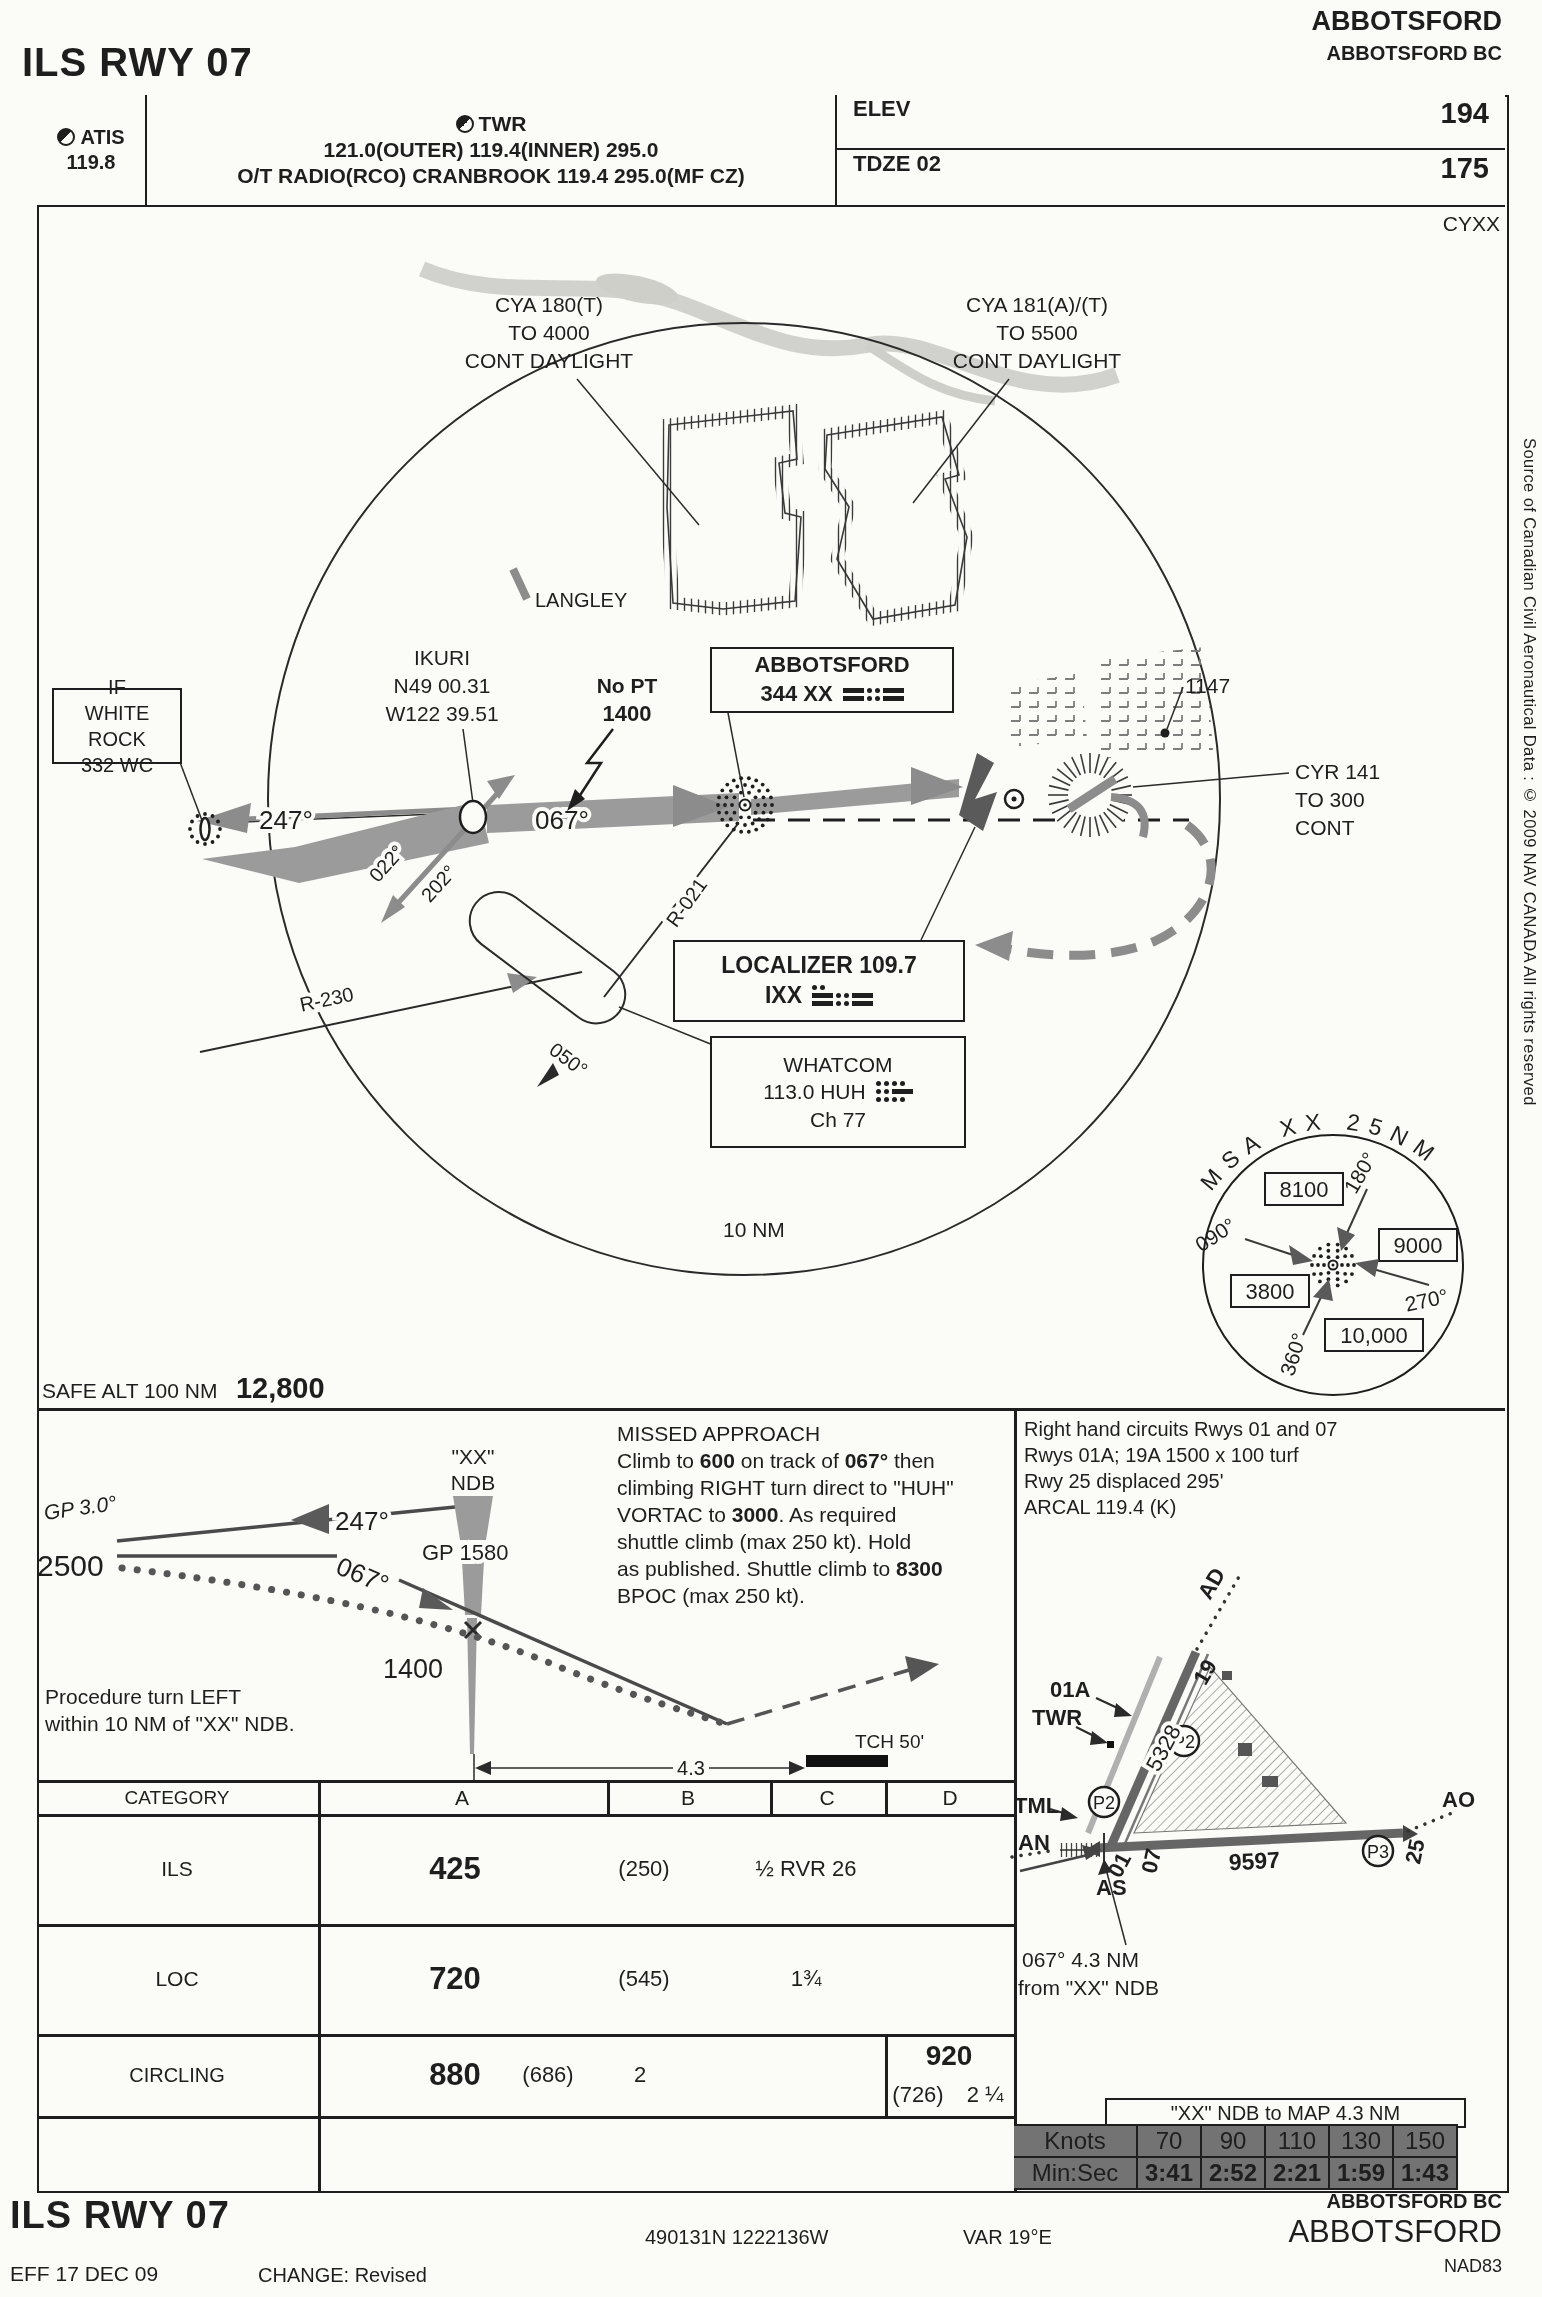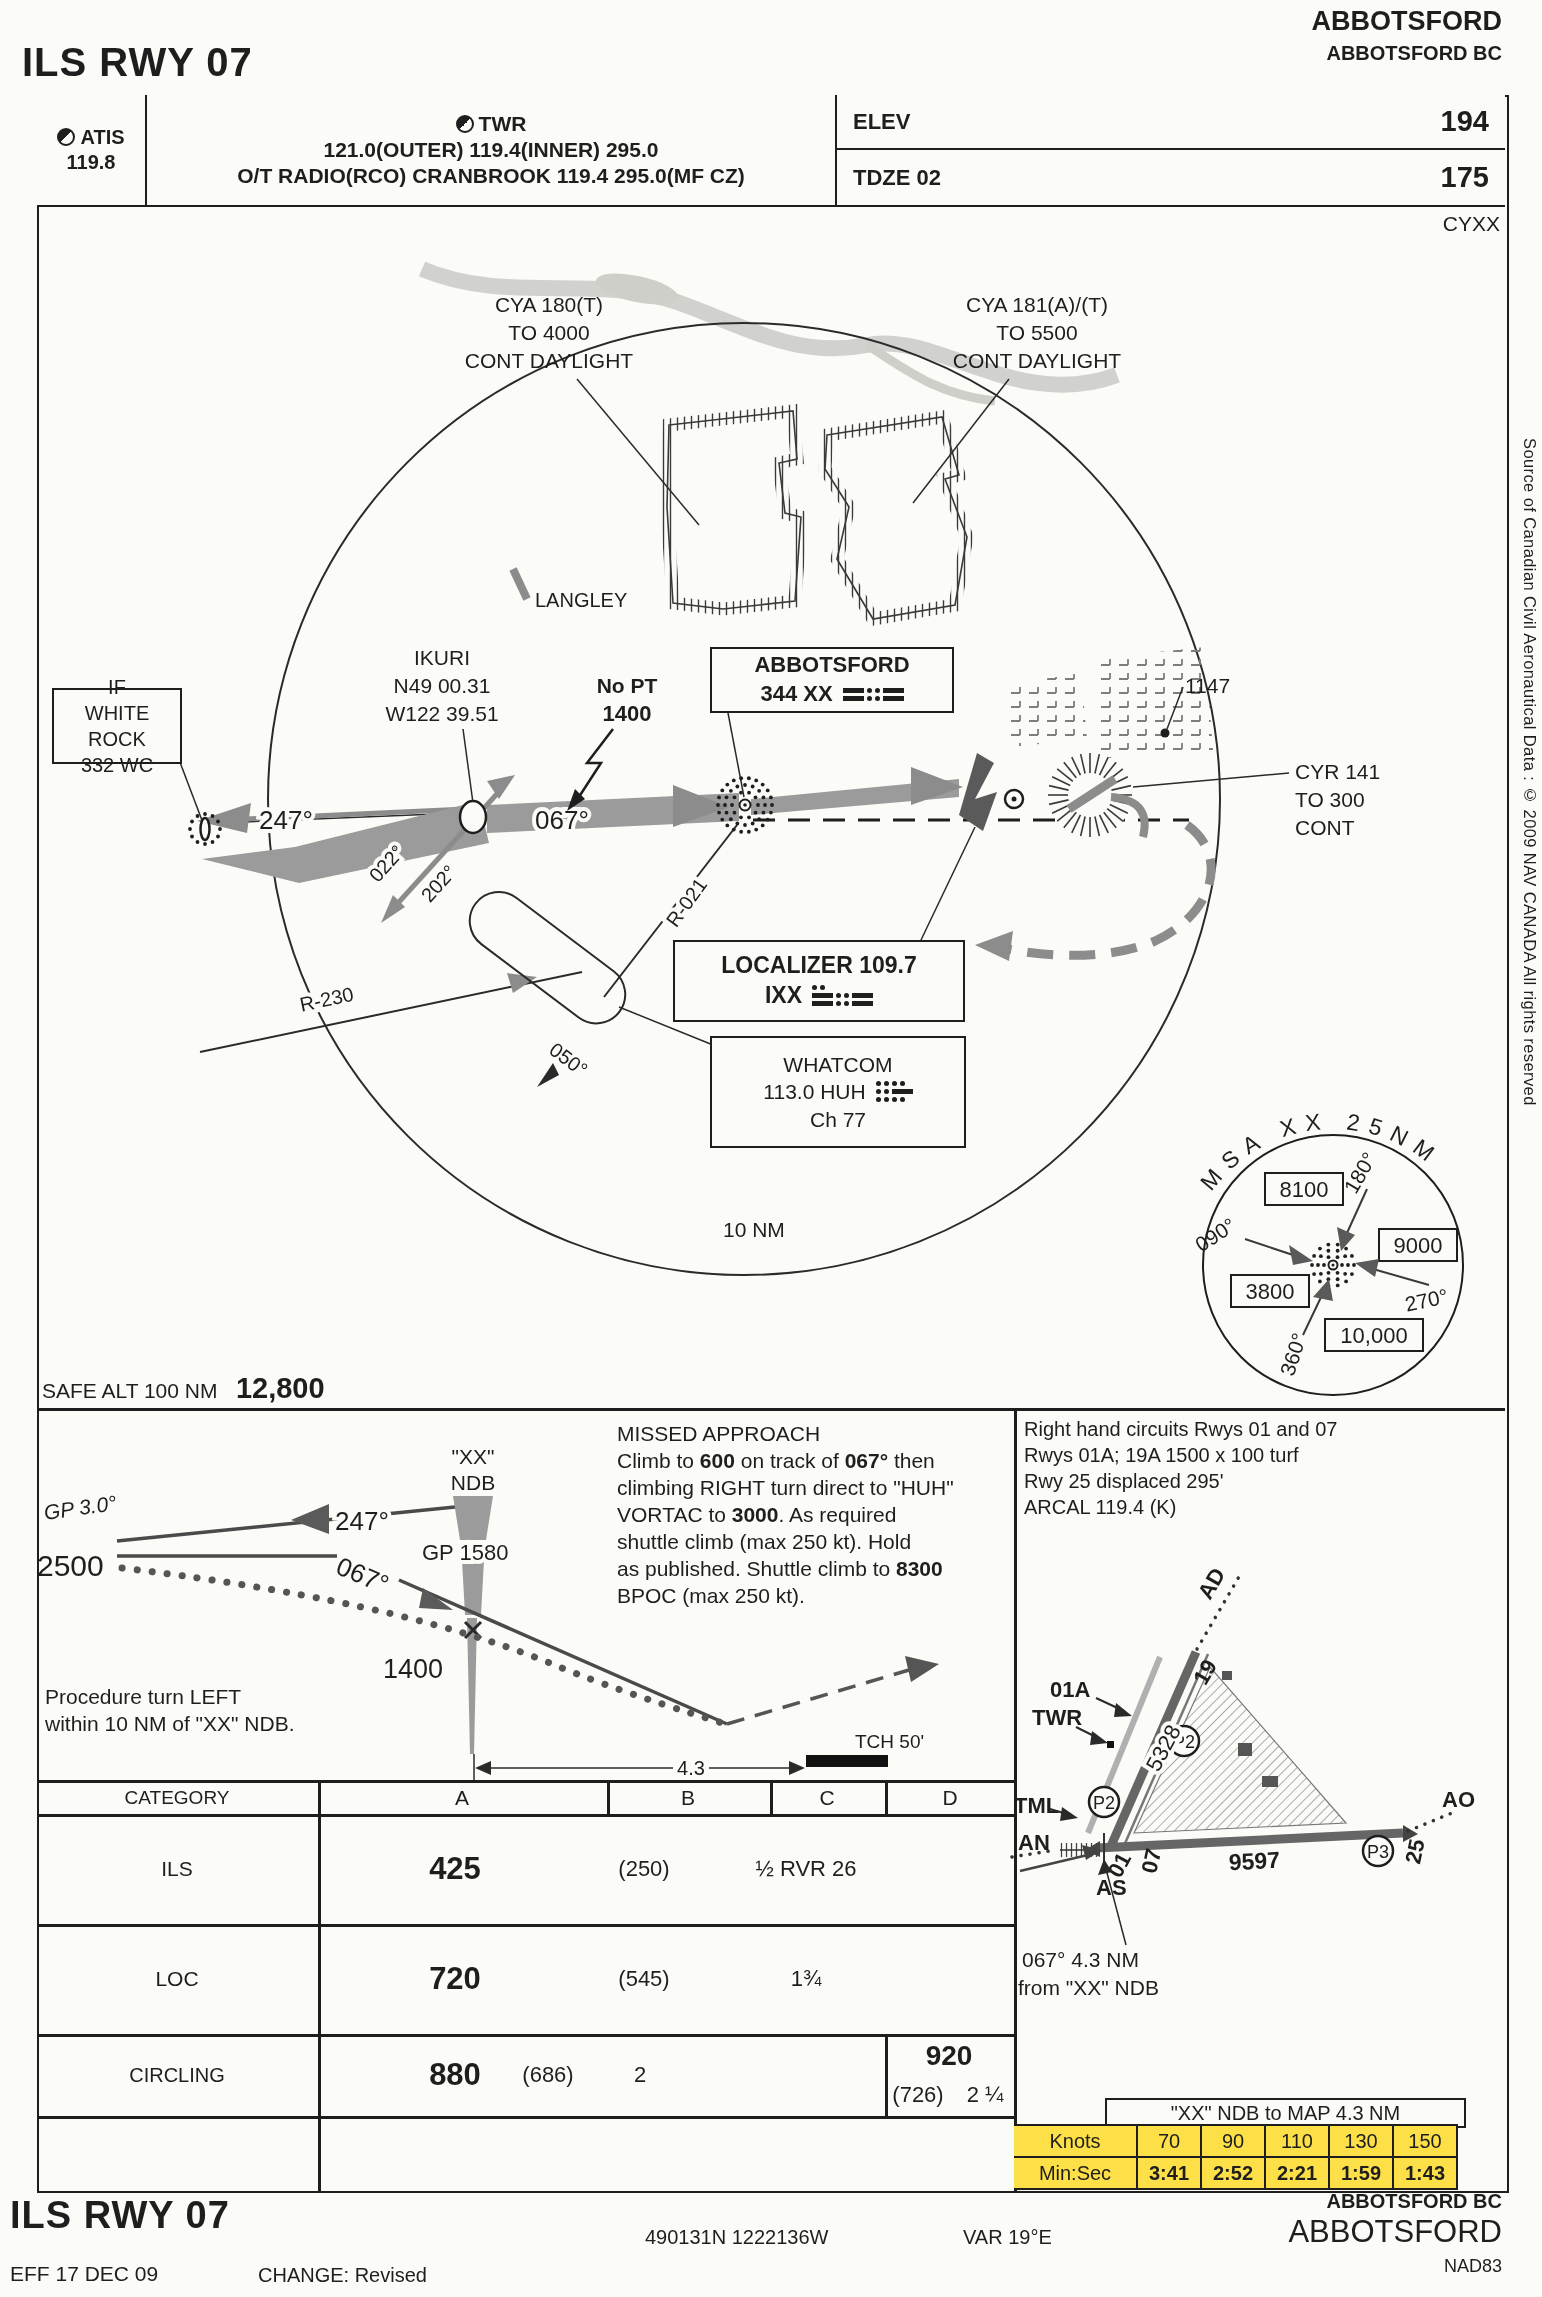--- a/index.html
+++ b/index.html
@@ -10,35 +10,35 @@
   .b{font-weight:bold}
   svg{position:absolute;overflow:visible}
   svg text{font-family:"Liberation Sans",sans-serif;fill:#1e1e1e}
   .ko{paint-order:stroke;stroke:#fbfbf7;stroke-width:8px}
   .main-frame{left:37px;top:95px;width:1468px;height:2094px;border:2.5px solid #1e1e1e}
   
   .comm{left:37px;top:95px;width:1468px;height:110px;display:flex;border-bottom:2.5px solid #1e1e1e;background:#fbfbf7}
   .comm-cell{border-right:2.5px solid #1e1e1e;display:flex;flex-direction:column;align-items:center;justify-content:center;font-weight:bold;text-align:center;line-height:1.25}
   .comm-cell:last-child{border-right:none}
   .comm-ico{display:inline-block;width:14px;height:14px;border:2px solid #1e1e1e;border-radius:50%;background:linear-gradient(135deg,#1e1e1e 50%,#fbfbf7 50%);vertical-align:-2px;margin-right:5px}
-  .elevrow{display:flex;align-items:center;justify-content:space-between;width:100%;padding:0 16px;box-sizing:border-box}
+  .elevrow{display:flex;justify-content:space-between;width:100%;padding:0 16px;box-sizing:border-box}
   
   .mapbox{position:absolute;background:#fbfbf7;border:2.5px solid #1e1e1e;text-align:center;display:flex;flex-direction:column;justify-content:center;line-height:1.3}
   .morse{display:inline-flex;flex-direction:column;gap:2px;margin-left:10px;vertical-align:middle}
   .morse-row{display:flex;align-items:center;gap:3px;height:6px}
   .m-dash{width:21px;height:5px;background:#1e1e1e}
   .m-dot{width:5px;height:5px;border-radius:50%;background:#1e1e1e}
   .idrow{display:flex;align-items:center;justify-content:center}
   
   .hline{position:absolute;background:#1e1e1e;height:2.5px}
   .vline{position:absolute;background:#1e1e1e;width:2.5px}
   
   .spdtitle{left:1105px;top:2098px;width:357px;height:26px;border:2.5px solid #1e1e1e;display:flex;align-items:center;justify-content:center;font-size:20px;background:#fbfbf7}
   .spdtable{left:1014px;top:2124px;display:grid;grid-template-columns:124px 64px 64px 64px 64px 64px;grid-auto-rows:32px;border-top:2.5px solid #1e1e1e}
-  .spdtable>div{border-right:2.5px solid #1e1e1e;border-bottom:2.5px solid #1e1e1e;display:flex;align-items:center;justify-content:center;font-size:20px;background:#fde047}
+  .spdtable>div{border-right:2.5px solid #1e1e1e;border-bottom:2.5px solid #1e1e1e;display:flex;align-items:center;justify-content:center;font-size:24px;background:#737373}
   .sidebar{left:1513px;top:438px;width:26px;height:720px;writing-mode:vertical-rl;font-size:16.5px;letter-spacing:.4px;white-space:nowrap}
   .rich-line{font-size:21px;line-height:27px}
 </style>
 </head>
 <body>
 
 <div class="page">
 
   <div class="abs b" style="left:22px;top:40px;font-size:40px;letter-spacing:1px">ILS RWY 07</div>
   <div class="abs b nowrap" style="right:40px;top:6px;font-size:27px">ABBOTSFORD</div>

